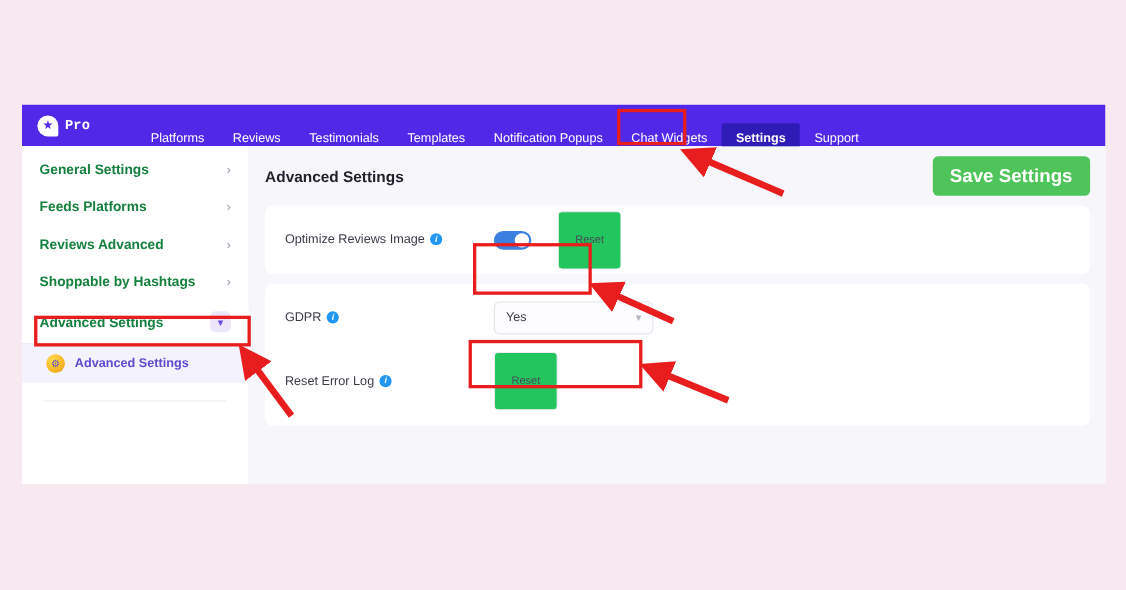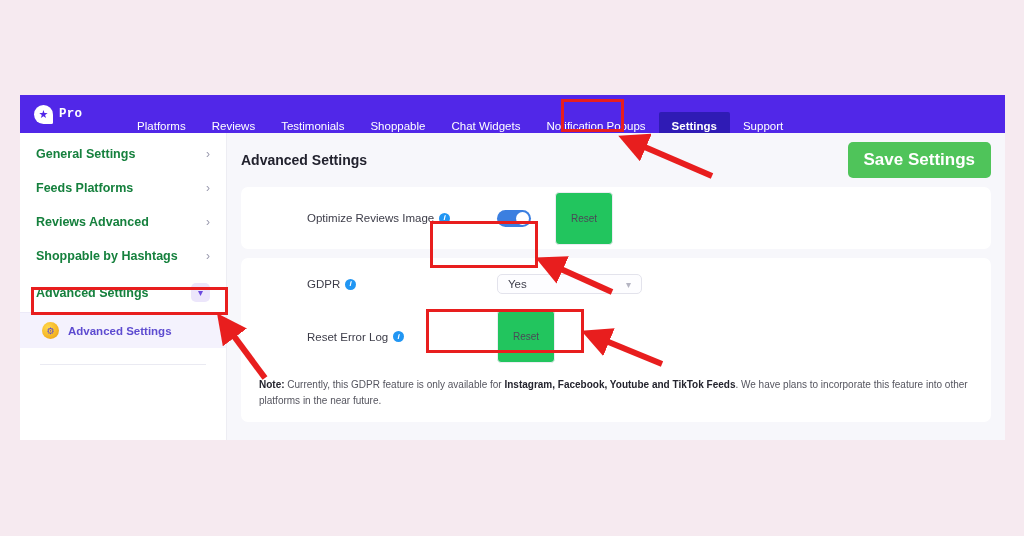--- a/index.html
+++ b/index.html
@@ -209,25 +209,23 @@
 
   .field-row {
     display: flex;
     align-items: center;
     width: 100%;
   }
   .field-label {
     font-size: 11.5px;
     color: #3c3c48;
     display: flex;
-    align-items: center;
     gap: 5px;
     width: 190px;
     flex: 0 0 190px;
-    margin-left: 48px;
   }
   .info-icon {
     width: 11px;
     height: 11px;
     border-radius: 50%;
     background: #2196f3;
     color: #ffffff;
     font-size: 8px;
     font-style: italic;
     font-weight: bold;
@@ -267,21 +265,21 @@
     border: 1px solid #ececf2;
     border-radius: 4px;
     font-size: 10px;
     color: #4a4a57;
     padding: 20px 15px;
     cursor: pointer;
   }
 
   .select-box {
     width: 145px;
-    height: 20px;
+    height: 30px;
     border: 1px solid #e3e3ec;
     border-radius: 5px;
     background: #fdfdff;
     display: flex;
     align-items: center;
     justify-content: space-between;
     padding: 0 10px;
     box-sizing: border-box;
     font-size: 11.5px;
     color: #40404d;
@@ -323,23 +321,23 @@
     <div class="brand">
       <span class="brand-mark">
         <span class="brand-star">★</span>
       </span>
       <span class="brand-text">Pro</span>
     </div>
     <div class="nav-items">
       <div class="nav-item">Platforms</div>
       <div class="nav-item">Reviews</div>
       <div class="nav-item">Testimonials</div>
-      <div class="nav-item">Shoppable</div>
+      <div class="nav-item">Templates</div>
+      <div class="nav-item">Notification Popups</div>
       <div class="nav-item">Chat Widgets</div>
-      <div class="nav-item">Notification Popups</div>
       <div class="nav-item active">Settings</div>
       <div class="nav-item">Support</div>
     </div>
   </div>
 
   <div class="app-body">
 
     <div class="sidebar">
       <div class="side-row">
         <span class="label">General Settings</span>
@@ -409,23 +407,20 @@
         <div class="field-row">
           <div class="field-label">
             <span>Reset Error Log</span>
             <span class="info-icon">i</span>
           </div>
           <div class="control-area">
             <button class="reset-btn">Reset</button>
           </div>
         </div>
 
-        <div class="note">
-          <b>Note:</b><span> Currently, this GDPR feature is only available for </span><b>Instagram, Facebook, Youtube and TikTok Feeds</b><span>. We have plans to incorporate this feature into other platforms in the near future.</span>
-        </div>
       </div>
 
     </div>
   </div>
 </div>
 
 <div class="annot-box" style="left:561px; top:99px; width:63px; height:33px;"></div>
 <div class="annot-box" style="left:31px; top:287px; width:197px; height:28px;"></div>
 <div class="annot-box" style="left:430px; top:221px; width:108px; height:47px;"></div>
 <div class="annot-box" style="left:426px; top:309px; width:158px; height:44px;"></div>

